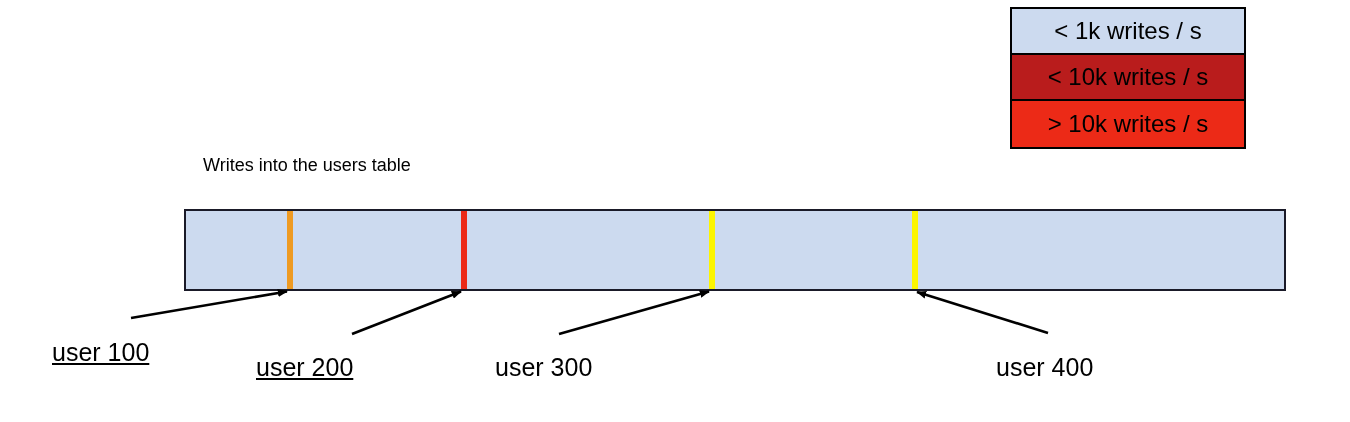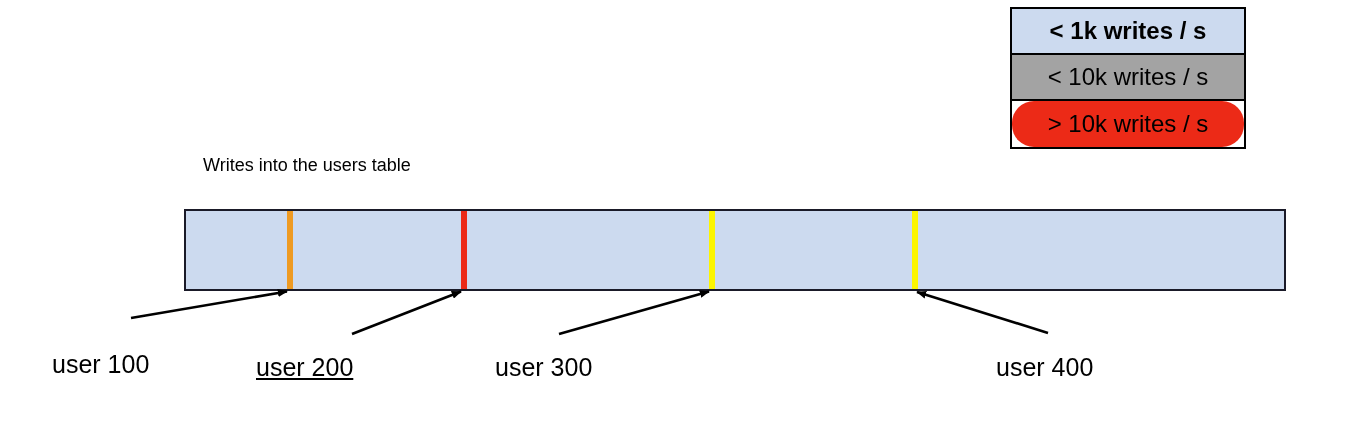--- a/index.html
+++ b/index.html
@@ -27,21 +27,21 @@
     background: #ffffff;
   }
   .legend-row {
     height: 46px;
     box-sizing: border-box;
     border-bottom: 2px solid #000000;
     display: flex;
     align-items: center;
     justify-content: center;
   }
-  .legend-row:last-child { border-bottom: none; border-radius: 22px; }
+  .legend-row:last-child { border-bottom: none; }
   .legend-label {
     font-size: 24px;
     line-height: 24px;
     letter-spacing: 0px;
     white-space: nowrap;
     color: #000000;
   }
 
   
   #chart-title {
@@ -84,24 +84,24 @@
     position: absolute;
     font-size: 25px;
     line-height: 29px;
     white-space: nowrap;
   }
 </style>
 </head>
 <body>
 
 <div id="legend">
-  <div class="legend-row" style="background:#ccdaef;font-weight:bold;">
+  <div class="legend-row" style="background:#ccdaef;">
     <span class="legend-label">&lt; 1k writes / s</span>
   </div>
-  <div class="legend-row" style="background:#a3a3a3;">
+  <div class="legend-row" style="background:#b91c1c;">
     <span class="legend-label">&lt; 10k writes / s</span>
   </div>
   <div class="legend-row" style="background:#ec2a17;">
     <span class="legend-label">&gt; 10k writes / s</span>
   </div>
 </div>
 
 <div id="chart-title">Writes into the users table</div>
 
 <div id="bar">
@@ -116,16 +116,16 @@
     <marker id="ah" markerWidth="10" markerHeight="8" refX="9.2" refY="4" orient="auto" markerUnits="userSpaceOnUse">
       <path d="M0,0 L10,4 L0,8 z" fill="#000000"></path>
     </marker>
   </defs>
   <line x1="131" y1="318" x2="287" y2="291.5" stroke="#000000" stroke-width="2.6" marker-end="url(#ah)"></line>
   <line x1="352" y1="334" x2="461" y2="291.5" stroke="#000000" stroke-width="2.6" marker-end="url(#ah)"></line>
   <line x1="559" y1="334" x2="709" y2="291.5" stroke="#000000" stroke-width="2.6" marker-end="url(#ah)"></line>
   <line x1="1048" y1="333" x2="917" y2="292" stroke="#000000" stroke-width="2.6" marker-end="url(#ah)"></line>
 </svg>
 
-<div class="user-label" style="left:52px; top:350px;">user 100</div>
+<div class="user-label" style="left:52px; top:338px;text-decoration:underline;">user 100</div>
 <div class="user-label" style="left:256px; top:353px;text-decoration:underline;">user 200</div>
 <div class="user-label" style="left:495px; top:353px;">user 300</div>
 <div class="user-label" style="left:968px; top:353px;margin-left:28px;">user 400</div>
 
 </body></html>

